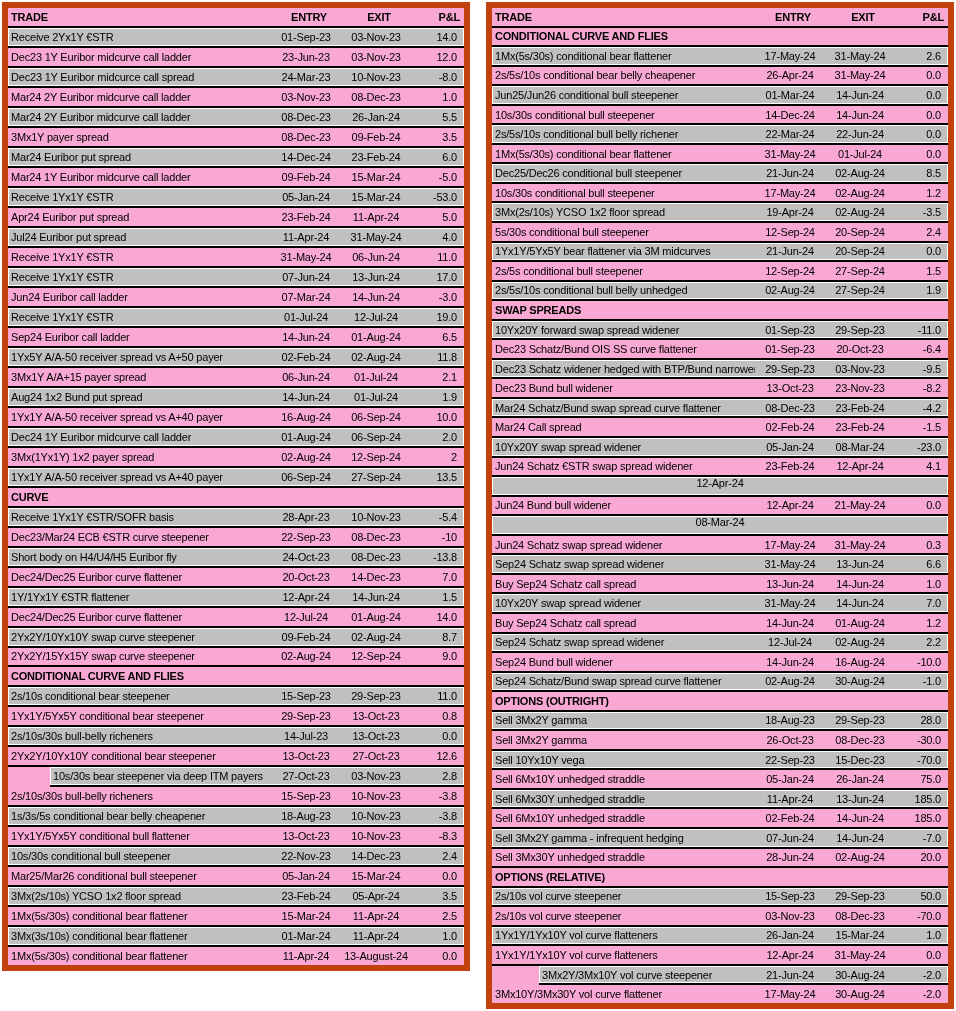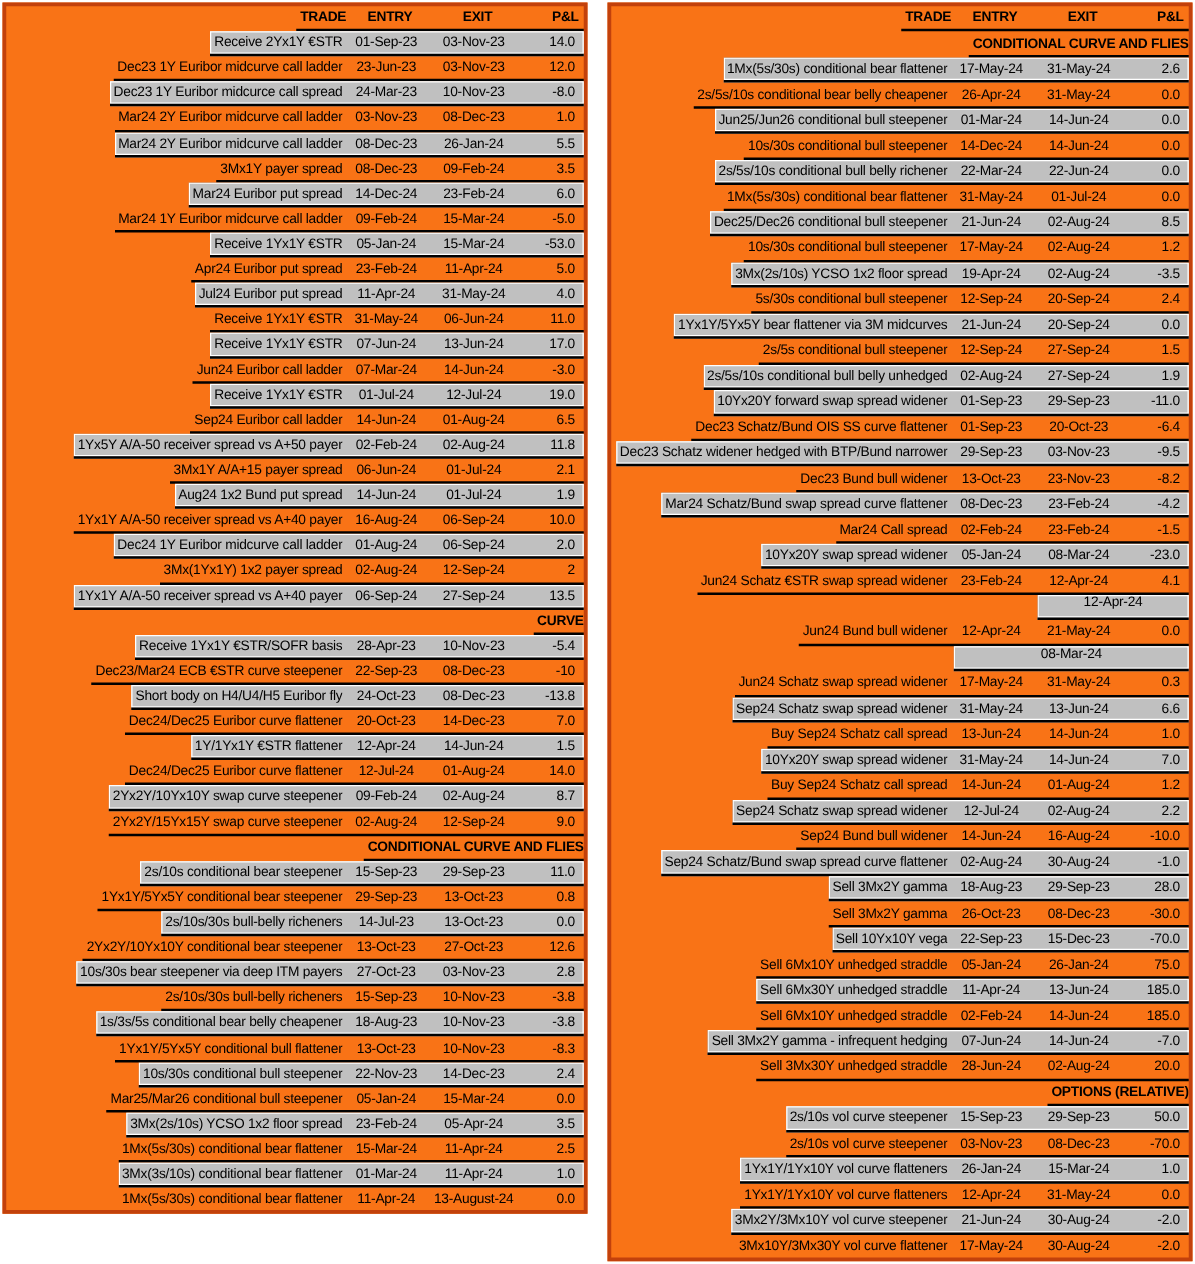--- a/index.html
+++ b/index.html
@@ -14,26 +14,25 @@
     font-family: "Liberation Sans", sans-serif;
     font-size: 11px;
     color: #000000;
     letter-spacing: -0.2px;
     overflow: hidden;
   }
   .trade-table {
     position: absolute;
     top: 2px;
     width: 468px;
-    border: 3px solid #c2410c;
+    border: 6px solid #c2410c;
     box-sizing: border-box;
     display: flex;
     flex-direction: column;
-    background: #f97316;
-    align-items: flex-end;
+    background: #f9a8d4;
   }
   #table-left  { left: 2px;   height: 969px; }
   #table-right { left: 486px; height: 1007px; }
   .row {
     flex: 1 1 0;
     display: flex;
     align-items: center;
     border-bottom: 2px solid #000000;
     box-sizing: border-box;
     overflow: hidden;
@@ -178,21 +177,21 @@
       <div class="cell-entry">02-Feb-24</div>
       <div class="cell-exit">02-Aug-24</div>
       <div class="cell-pnl">11.8</div>
     </div>
     <div class="row data-row">
       <div class="cell-trade">3Mx1Y A/A+15 payer spread</div>
       <div class="cell-entry">06-Jun-24</div>
       <div class="cell-exit">01-Jul-24</div>
       <div class="cell-pnl">2.1</div>
     </div>
-    <div class="row data-row stripe" style="background: rgb(192, 192, 192); margin-left: 36px;">
+    <div class="row data-row stripe" style="background: rgb(192, 192, 192);">
       <div class="cell-trade">Aug24 1x2 Bund put spread</div>
       <div class="cell-entry">14-Jun-24</div>
       <div class="cell-exit">01-Jul-24</div>
       <div class="cell-pnl">1.9</div>
     </div>
     <div class="row data-row">
       <div class="cell-trade">1Yx1Y A/A-50 receiver spread vs A+40 payer</div>
       <div class="cell-entry">16-Aug-24</div>
       <div class="cell-exit">06-Sep-24</div>
       <div class="cell-pnl">10.0</div>
@@ -435,20 +434,23 @@
       <div class="cell-entry">12-Sep-24</div>
       <div class="cell-exit">27-Sep-24</div>
       <div class="cell-pnl">1.5</div>
     </div>
     <div class="row data-row stripe" style="background: rgb(192, 192, 192);">
       <div class="cell-trade">2s/5s/10s conditional bull belly unhedged</div>
       <div class="cell-entry">02-Aug-24</div>
       <div class="cell-exit">27-Sep-24</div>
       <div class="cell-pnl">1.9</div>
     </div>
+    <div class="row section-row">
+      <div class="cell-trade">SWAP SPREADS</div>
+    </div>
     <div class="row data-row stripe" style="background: rgb(192, 192, 192);">
       <div class="cell-trade">10Yx20Y forward swap spread widener</div>
       <div class="cell-entry">01-Sep-23</div>
       <div class="cell-exit">29-Sep-23</div>
       <div class="cell-pnl">-11.0</div>
     </div>
     <div class="row data-row">
       <div class="cell-trade">Dec23 Schatz/Bund OIS SS curve flattener</div>
       <div class="cell-entry">01-Sep-23</div>
       <div class="cell-exit">20-Oct-23</div>
@@ -549,20 +551,23 @@
       <div class="cell-entry">14-Jun-24</div>
       <div class="cell-exit">16-Aug-24</div>
       <div class="cell-pnl">-10.0</div>
     </div>
     <div class="row data-row stripe" style="background: rgb(192, 192, 192);">
       <div class="cell-trade">Sep24 Schatz/Bund swap spread curve flattener</div>
       <div class="cell-entry">02-Aug-24</div>
       <div class="cell-exit">30-Aug-24</div>
       <div class="cell-pnl">-1.0</div>
     </div>
+    <div class="row section-row">
+      <div class="cell-trade">OPTIONS (OUTRIGHT)</div>
+    </div>
     <div class="row data-row stripe" style="background: rgb(192, 192, 192);">
       <div class="cell-trade">Sell 3Mx2Y gamma</div>
       <div class="cell-entry">18-Aug-23</div>
       <div class="cell-exit">29-Sep-23</div>
       <div class="cell-pnl">28.0</div>
     </div>
     <div class="row data-row">
       <div class="cell-trade">Sell 3Mx2Y gamma</div>
       <div class="cell-entry">26-Oct-23</div>
       <div class="cell-exit">08-Dec-23</div>
@@ -624,21 +629,21 @@
       <div class="cell-entry">26-Jan-24</div>
       <div class="cell-exit">15-Mar-24</div>
       <div class="cell-pnl">1.0</div>
     </div>
     <div class="row data-row">
       <div class="cell-trade">1Yx1Y/1Yx10Y vol curve flatteners</div>
       <div class="cell-entry">12-Apr-24</div>
       <div class="cell-exit">31-May-24</div>
       <div class="cell-pnl">0.0</div>
     </div>
-    <div class="row data-row stripe" style="background: rgb(192, 192, 192);">
+    <div class="row data-row stripe" style="background: rgb(192, 192, 192); margin-left: 47px;">
       <div class="cell-trade">3Mx2Y/3Mx10Y vol curve steepener</div>
       <div class="cell-entry">21-Jun-24</div>
       <div class="cell-exit">30-Aug-24</div>
       <div class="cell-pnl">-2.0</div>
     </div>
     <div class="row data-row">
       <div class="cell-trade">3Mx10Y/3Mx30Y vol curve flattener</div>
       <div class="cell-entry">17-May-24</div>
       <div class="cell-exit">30-Aug-24</div>
       <div class="cell-pnl">-2.0</div>

